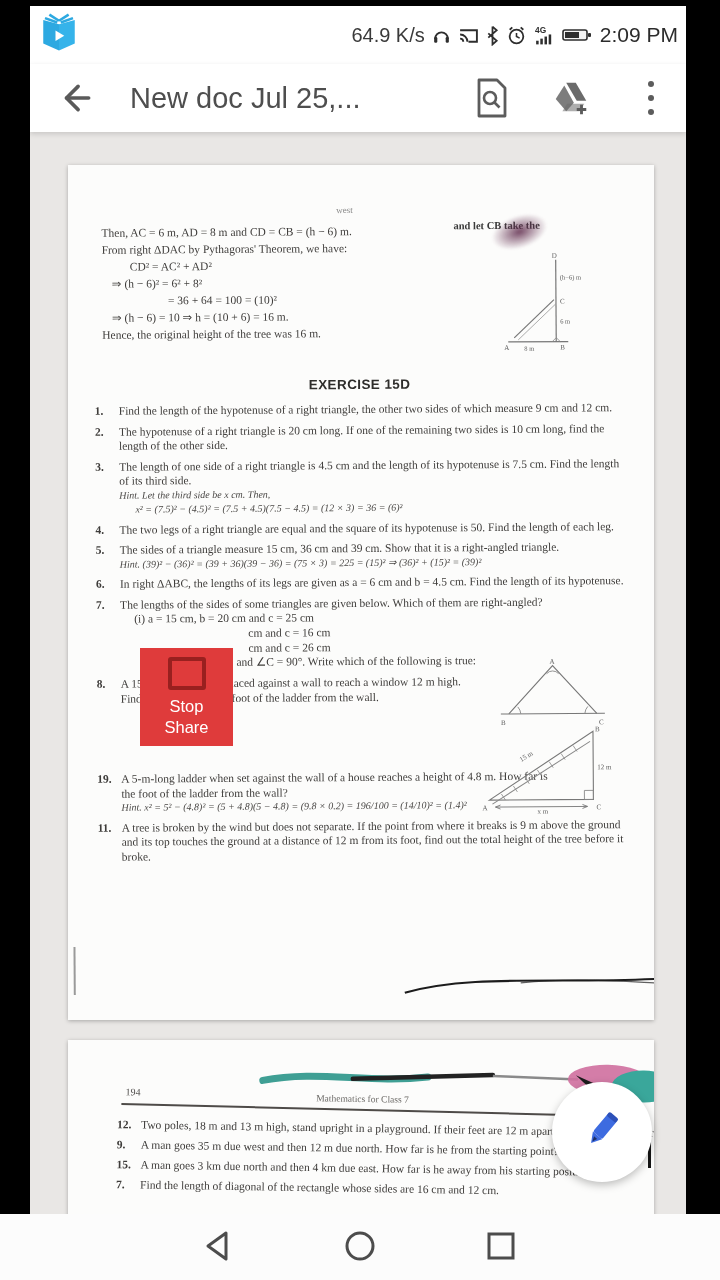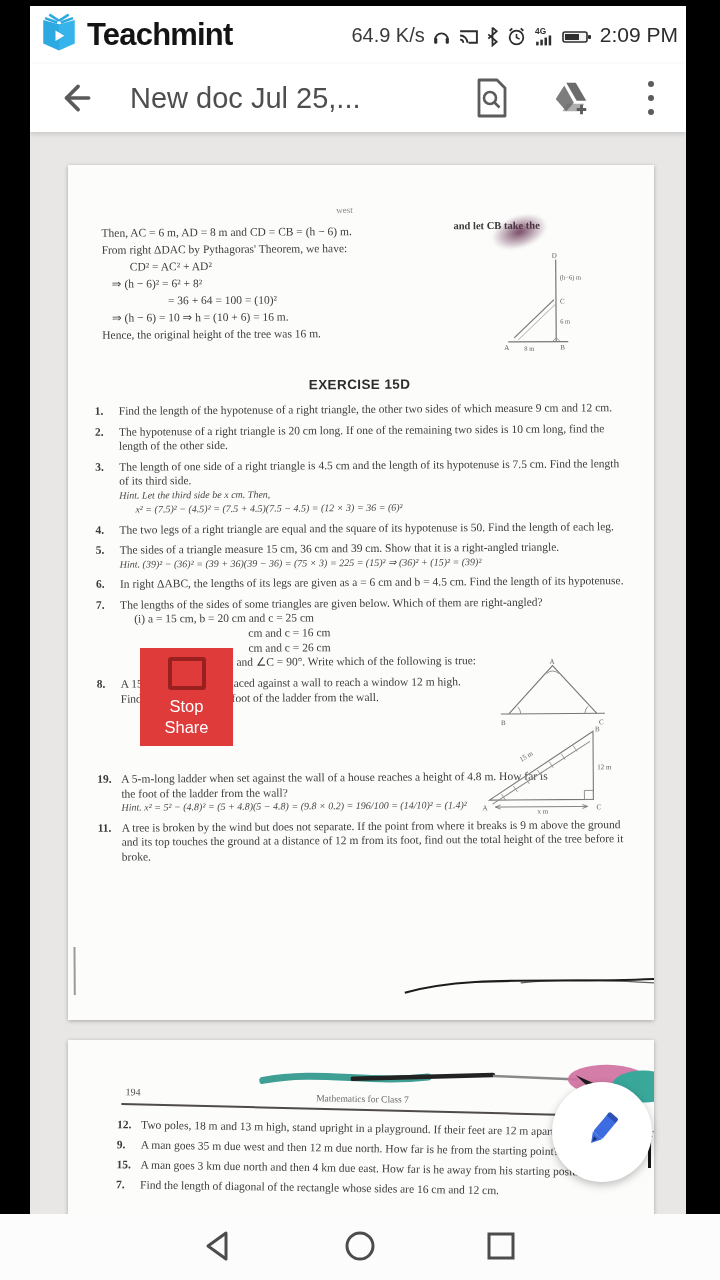--- a/index.html
+++ b/index.html
@@ -4,21 +4,21 @@
 <style>
   html,body{margin:0;padding:0;background:#000;}
   body{font-family:"Liberation Sans",sans-serif;-webkit-font-smoothing:antialiased;}
   .stage{position:relative;width:720px;height:1280px;background:#000;overflow:hidden;}
   .screen{position:absolute;left:30px;top:6px;width:656px;height:1274px;background:#fdfdfd;}
 
   
   .brandbar{position:absolute;top:0;left:0;right:0;height:58px;background:#fff;display:flex;align-items:center;padding:0 8px;box-sizing:border-box;}
   .logo{display:flex;align-items:center;gap:7px;}
   .logo-text{font-size:31px;font-weight:bold;color:#141414;letter-spacing:-0.8px;}
-  .status{margin-left:auto;display:flex;align-items:flex-end;gap:6px;color:#2c2c2c;}
+  .status{margin-left:auto;display:flex;align-items:center;gap:6px;color:#2c2c2c;}
   .net-speed{font-size:20px;color:#3a3a3a;}
   .status svg{display:block;}
   .time{font-size:21px;color:#2c2c2c;margin-left:2px;}
 
   
   .toolbar{position:absolute;top:58px;left:0;right:0;height:68px;background:#fff;display:flex;align-items:center;box-shadow:0 2px 5px rgba(0,0,0,0.14);z-index:5;}
   .back-btn{margin-left:26px;width:40px;height:40px;display:flex;align-items:center;justify-content:center;cursor:pointer;}
   .doc-title{margin-left:34px;font-size:29px;color:#4e4e4e;white-space:nowrap;}
   .tb-icons{margin-left:auto;margin-right:14px;display:flex;align-items:center;gap:38px;}
   .tb-icon{width:42px;height:42px;display:flex;align-items:center;justify-content:center;cursor:pointer;}
@@ -98,21 +98,20 @@
           <svg width="42" height="42" viewBox="0 0 48 48">
             <path d="M8 7 L22 12" stroke="#2da9e1" stroke-width="3" fill="none"></path>
             <path d="M13 3 L24 10" stroke="#2da9e1" stroke-width="3" fill="none"></path>
             <path d="M40 7 L26 12" stroke="#2da9e1" stroke-width="3" fill="none"></path>
             <path d="M35 3 L24 10" stroke="#2da9e1" stroke-width="3" fill="none"></path>
             <path d="M24 14 L6 9 L6 36 L24 44 Z" fill="#2da9e1"></path>
             <path d="M24 14 L42 9 L42 36 L24 44 Z" fill="#35b3ea"></path>
             <polygon points="20,21 30,27 20,33" fill="#ffffff"></polygon>
           </svg>
         </span>
-        <span class="logo-text">Teachmint</span>
       </div>
       <div class="status">
         <span class="net-speed">64.9 K/s</span>
         <span>
           <svg width="21" height="21" viewBox="0 0 20 20">
               <path d="M4 13 a6 6 0 0 1 12 0" stroke="#2e2e2e" stroke-width="1.8" fill="none"></path>
               <rect x="3" y="11.5" width="3" height="5.5" rx="1.2" fill="#2e2e2e"></rect>
               <rect x="14" y="11.5" width="3" height="5.5" rx="1.2" fill="#2e2e2e"></rect>
             </svg>
         </span>

